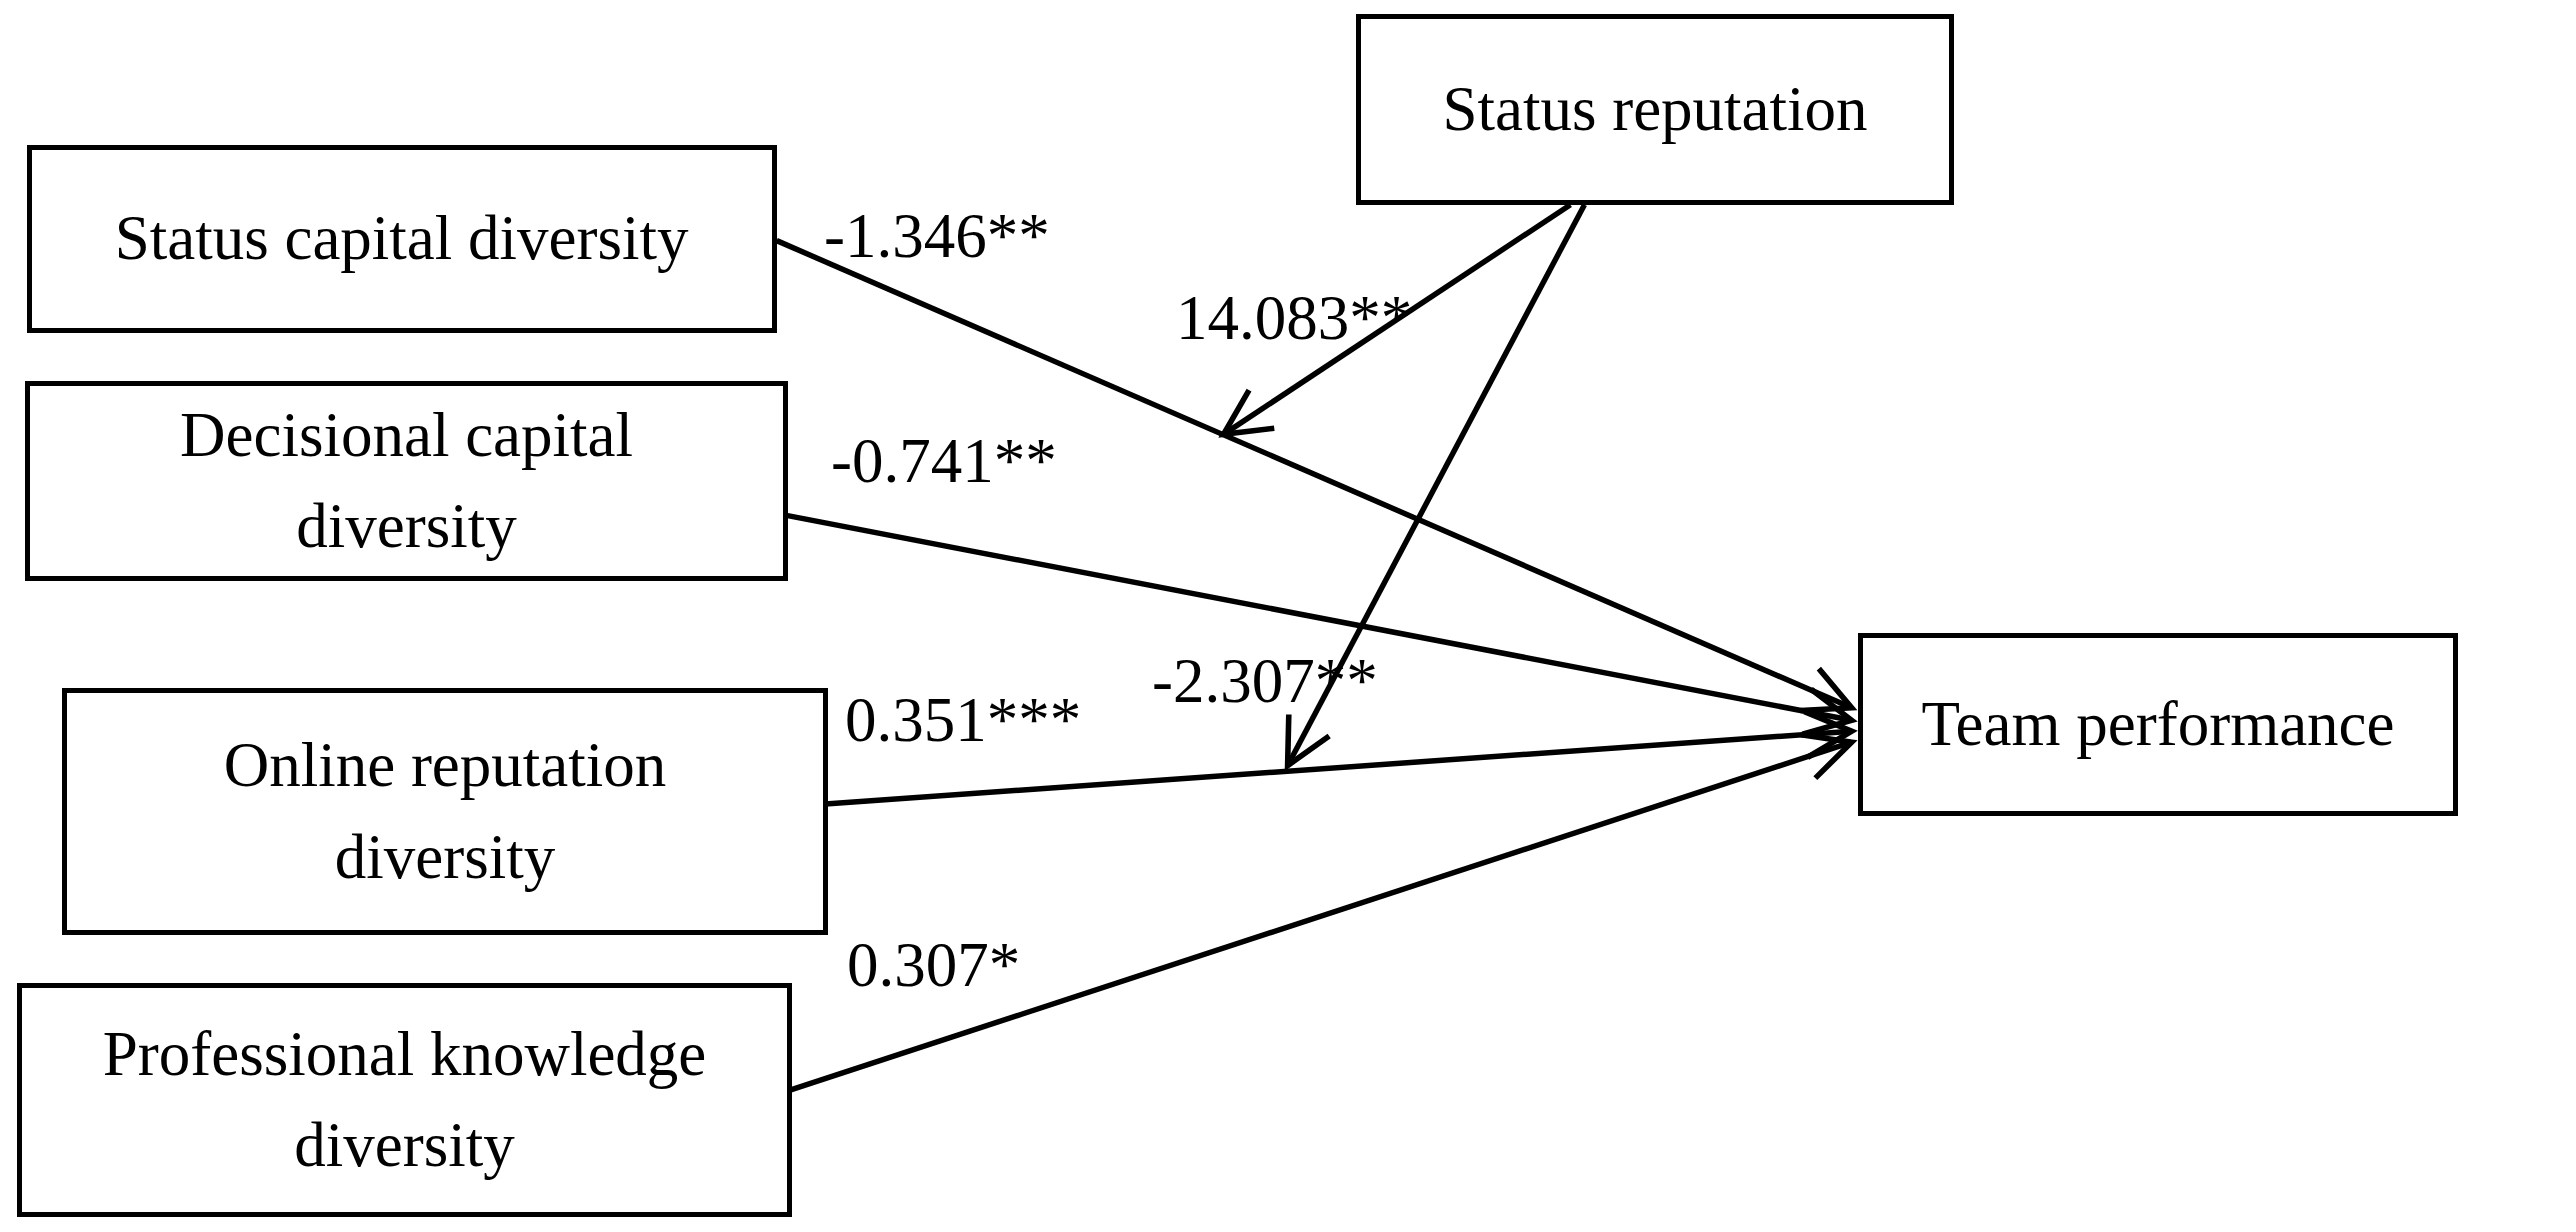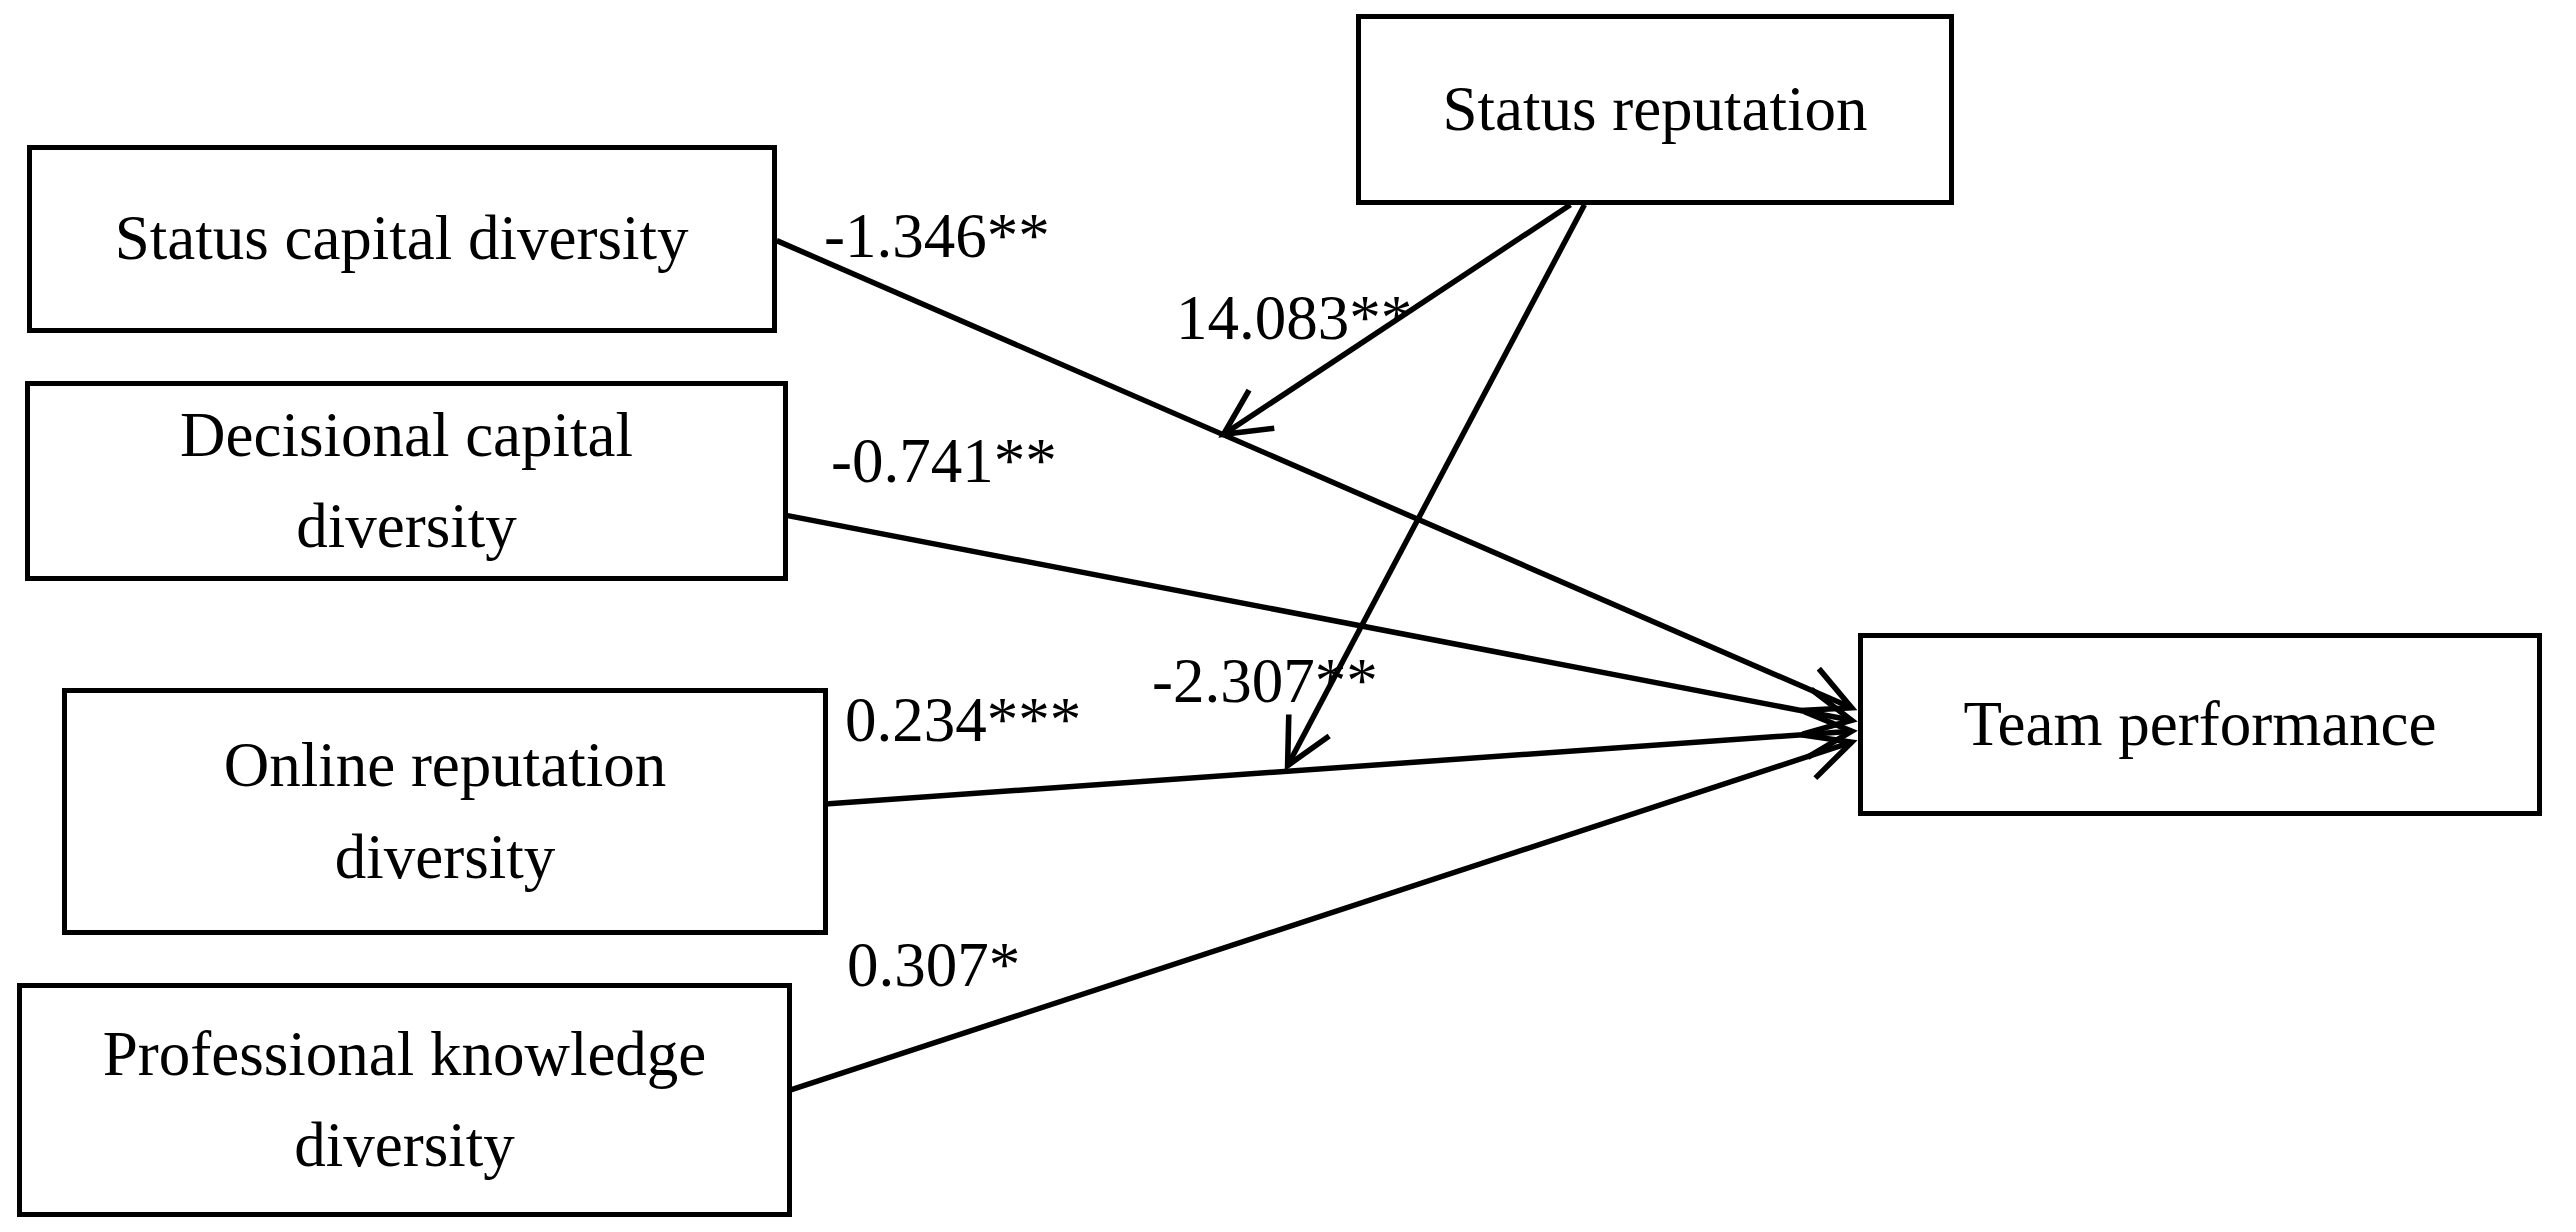--- a/index.html
+++ b/index.html
@@ -64,24 +64,24 @@
   </svg>
   <div>
       <div class="node-box" style="left: 26.6px; top: 145px; width: 750px; height: 188px;"><span>Status capital diversity</span></div>
       <div class="node-box" style="left: 25px; top: 381px; width: 763px; height: 200px;"><span>Decisional capital
 diversity</span></div>
       <div class="node-box" style="left: 28px; top: 688px; width: 766px; height: 247px; margin-left: 34px;"><span>Online reputation
 diversity</span></div>
       <div class="node-box" style="left: 17px; top: 983px; width: 775px; height: 234px;"><span>Professional knowledge
 diversity</span></div>
       <div class="node-box" style="left: 1356px; top: 14px; width: 598px; height: 191px;"><span>Status reputation</span></div>
-      <div class="node-box" style="left: 1858px; top: 633px; width: 684px; height: 183px;"><span>Team performance</span></div>
+      <div class="node-box" style="left: 1858px; top: 633px; width: 600px; height: 183px;"><span>Team performance</span></div>
     </div>
   <div>
       <div class="coef-label" style="left: 824px; top: 202px;">-1.346**</div>
       <div class="coef-label" style="left: 831px; top: 427px;">-0.741**</div>
-      <div class="coef-label" style="left: 845px; top: 686px;">0.234***</div>
+      <div class="coef-label" style="left: 845px; top: 686px;">0.351***</div>
       <div class="coef-label" style="left: 847px; top: 931px;">0.307*</div>
       <div class="coef-label" style="left: 1176px; top: 284px;">14.083**</div>
       <div class="coef-label" style="left: 1152px; top: 647px;">-2.307**</div>
     </div>
 </div>
 
 
 </body></html>

